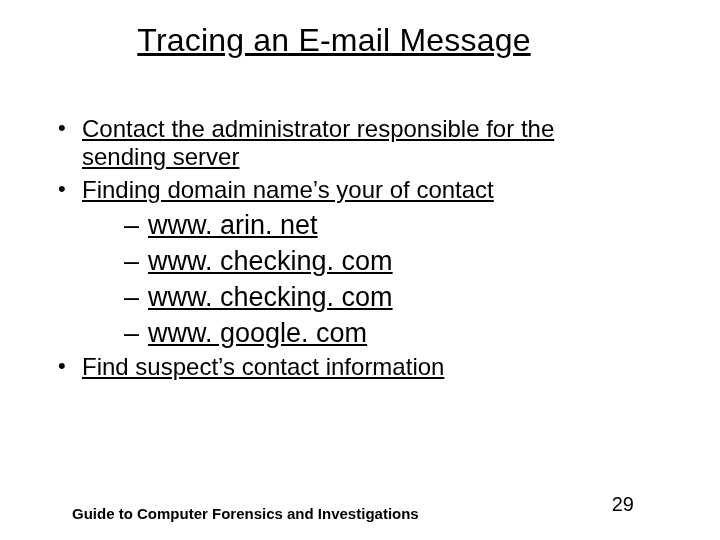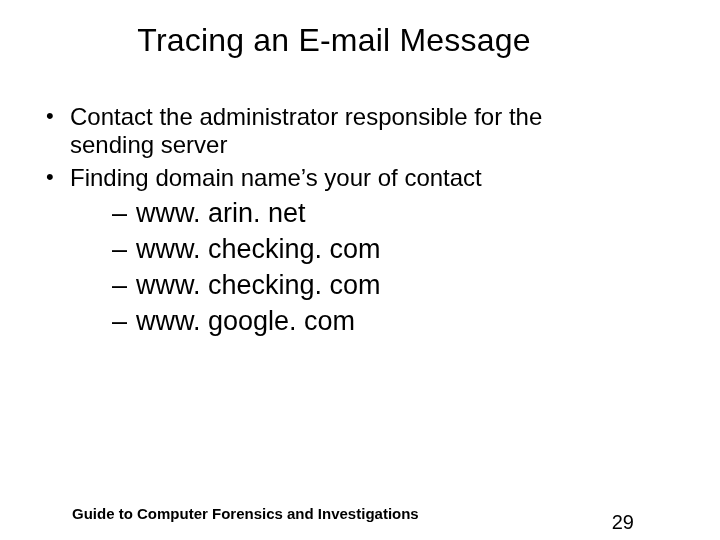--- a/index.html
+++ b/index.html
@@ -9,36 +9,37 @@
     height: 540px;
     background: #ffffff;
     font-family: Arial, Helvetica, sans-serif;
     color: #000;
   }
   .slide {
     width: 668px;
     height: 540px;
     position: relative;
     box-sizing: border-box;
+    text-decoration: underline;
   }
   .title {
     text-align: center;
     font-size: 32px;
     font-weight: normal;
     padding-top: 22px;
     letter-spacing: 0.2px;
   }
   .body {
     padding: 44px 40px 0 40px;
     font-size: 24px;
     line-height: 1.18;
   }
   ul.level1 {
     list-style: none;
-    margin: 0;
+    margin: 12px;
     padding: 0;
   }
   ul.level1 > li {
     position: relative;
     padding-left: 30px;
     margin-bottom: 4px;
   }
   ul.level1 > li::before {
     content: "•";
     position: absolute;
@@ -67,21 +68,21 @@
     position: absolute;
     bottom: 18px;
     left: 72px;
     right: 30px;
     font-size: 15px;
     font-weight: bold;
   }
   .page-num {
     position: absolute;
     right: 34px;
-    bottom: 6px;
+    bottom: 24px;
     font-size: 20px;
     font-weight: normal;
   }
 </style>
 </head>
 <body>
 
 <div class="slide">
 
   <div class="title">Tracing an E-mail Message</div>
@@ -91,19 +92,20 @@
       <li><span>Contact the administrator responsible for the sending server</span></li>
       <li>
         <span>Finding domain name’s your of contact</span>
         <ul class="level2">
           <li><span>www. arin. net</span></li>
           <li><span>www. checking. com</span></li>
           <li><span>www. checking. com</span></li>
           <li><span>www. google. com</span></li>
         </ul>
       </li>
+      <li><span>Find suspect’s contact information</span></li>
     </ul>
   </div>
 
   <div class="footer">Guide to Computer Forensics and Investigations</div>
   <div class="page-num">29</div>
 
 </div>
 
 </body></html>

